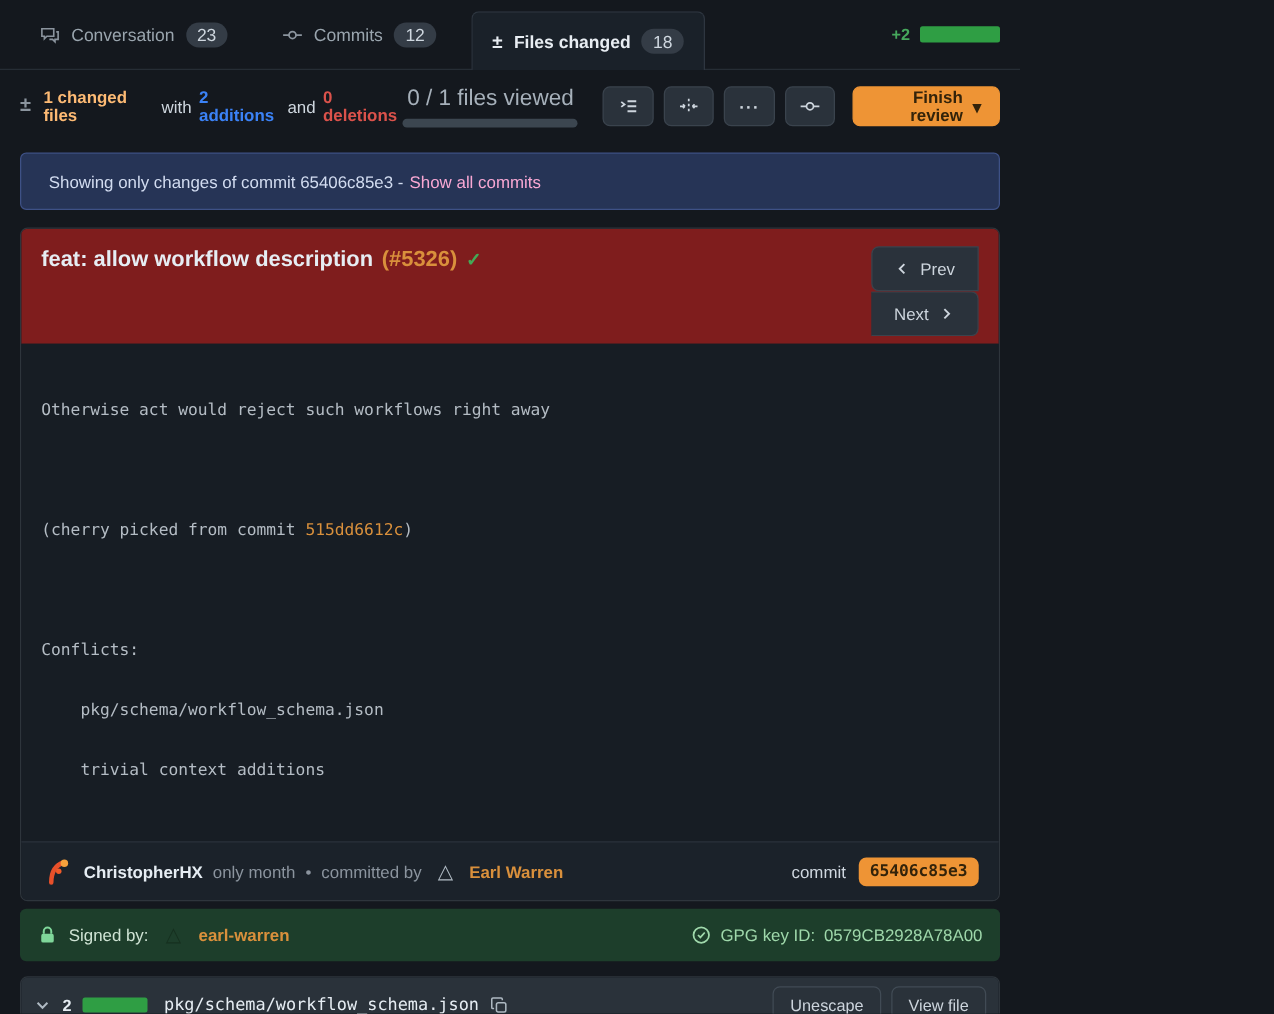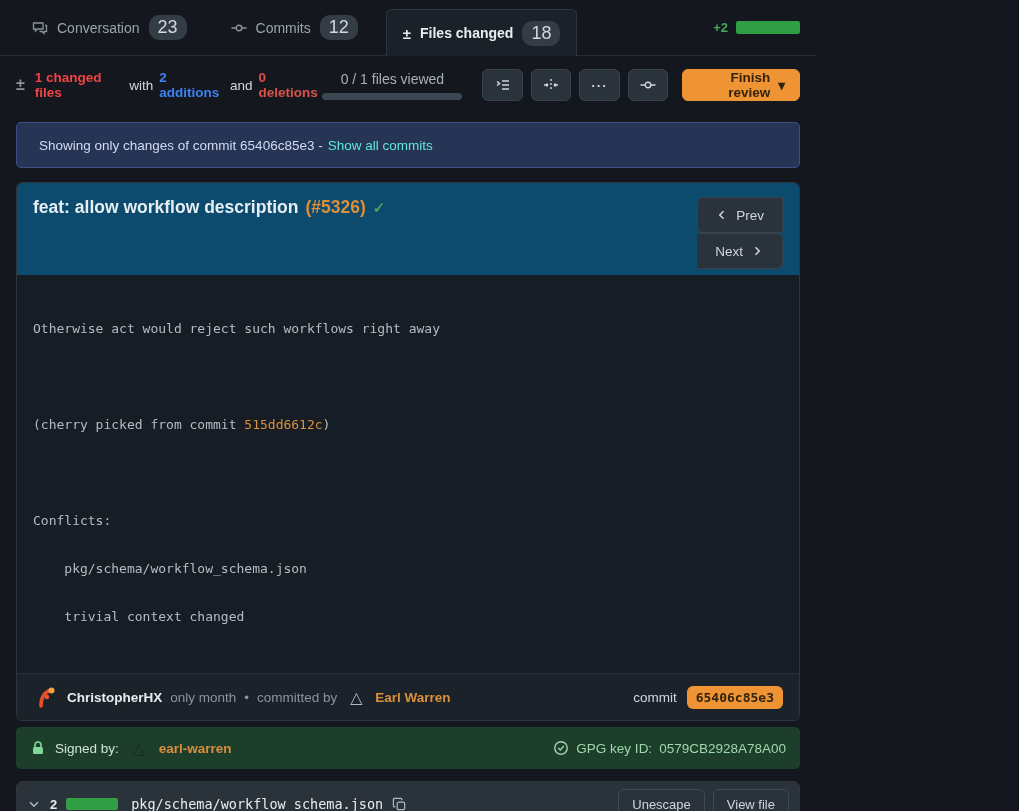--- a/index.html
+++ b/index.html
@@ -14,49 +14,49 @@
     font-size: 13.5px;
   }
   .mono { font-family: "DejaVu Sans Mono", monospace; }
 
   
   .tabbar { display:flex; align-items:stretch; height:56px; padding:0 16px; border-bottom:1px solid #262d35; }
   .tab { display:flex; align-items:center; gap:9px; padding:0 16px; margin-right:12px; color:#9aa5ae; font-size:14px; cursor:pointer; }
   .tab .ticon { display:flex; color:#8b949e; font-size:15px; }
   .tab.active { align-self:flex-end; height:47px; margin-bottom:-1px; background:#1a2129; border:1px solid #2e3640; border-bottom:none; border-radius:6px 6px 0 0; color:#e8edf2; font-weight:bold; }
   .tab.active .ticon { color:#e8edf2; }
-  .badge { background:#343c46; color:#cfd7df; border-radius:10px; padding:2px 9px; font-size:18px; font-weight:normal; }
+  .badge { background:#343c46; color:#cfd7df; border-radius:10px; padding:2px 9px; font-size:14px; font-weight:normal; }
   .tabbar-right { margin-left:auto; display:flex; align-items:center; gap:8px; }
   .plus-added { color:#46a85c; font-weight:bold; font-size:13px; }
   .statbar-green { width:64px; height:13px; background:#2f9e44; border-radius:2px; }
 
   
   .statsrow { display:flex; align-items:center; height:58px; padding:0 16px; }
   .statsleft { display:flex; align-items:center; gap:6px; font-weight:bold; font-size:13.5px; }
   .statsleft .pm { color:#8b949e; font-size:16px; margin-right:4px; }
-  .c-orange { color:#ef4444; }
+  .c-orange { color:#fdba74; }
   .c-white  { color:#cfd7df; font-weight:normal; }
   .c-green  { color:#3b82f6; }
   .c-red    { color:#db524b; }
   .statsright { margin-left:auto; display:flex; align-items:center; gap:6px; }
   .viewedbox { display:flex; flex-direction:column; align-items:center; gap:6px; margin-right:14px; }
-  .viewedbox .vtext { color:#a6b0ba; font-size:14px; }
+  .viewedbox .vtext { color:#a6b0ba; font-size:18px; }
   .progress { width:140px; height:7px; border-radius:4px; background:#3c4650; }
   .sqbtn { display:flex; align-items:center; justify-content:center; width:46px; height:32px; background:#2a323b; border:1px solid #3a434d; border-radius:6px; color:#cdd5dd; cursor:pointer; }
   .sqbtn + .sqbtn { margin-left:2px; }
   .finishbtn { display:flex; align-items:center; gap:8px; height:32px; margin-left:8px; padding:0 14px; background:#ee9435; border:1px solid #ee9435; border-radius:6px; color:#33230a; font-weight:bold; font-size:13.5px; cursor:pointer;text-align:right; }
   .ellipsis { letter-spacing:1px; font-weight:bold; }
 
   
   .notice { display:flex; align-items:center; gap:5px; margin:8px 16px 14px; height:46px; padding:0 22px; background:#263456; border:1px solid #3e5186; border-radius:5px; color:#d2dcf0; font-size:13.5px; }
-  .notice a { color:#5eead4; text-decoration:none; cursor:pointer; }
+  .notice a { color:#f9a8d4; text-decoration:none; cursor:pointer; }
 
   
   .commit-panel { margin:0 16px; border:1px solid #2e353c; border-radius:6px; background:#171d24; overflow:hidden; }
-  .commit-head { display:flex; align-items:flex-start; padding:14px 16px 6px; background:#0c4a6e; }
+  .commit-head { display:flex; align-items:flex-start; padding:14px 16px 6px; background:#7f1d1d; }
   .commit-title { font-size:17.5px; font-weight:bold; color:#e6edf3; display:flex; align-items:center; gap:7px; }
   .commit-title .issue { color:#d9903c; }
   .commit-title .ok { color:#44a956; font-size:15px; }
   .prevnext { margin-left:auto; display:flex;flex-direction:column; }
   .pnbtn { display:flex; align-items:center; gap:8px; height:36px; padding:0 18px; background:#2a323b; border:1px solid #3a434d; color:#cdd5dd; font-size:13.5px; cursor:pointer; }
   .pnbtn.prev { border-radius:6px 0 0 6px; }
   .pnbtn.next { border-radius:0 6px 6px 0; border-left:none; }
   .pnbtn .chev { display:flex; color:#cdd5dd; }
   .commit-body { padding:14px 16px 16px; background:#171d24; font-family:"DejaVu Sans Mono", monospace; font-size:13px; line-height:16px; color:#b4bcc4; white-space:pre-wrap; }
   .commit-body .gap { height:16px; }
@@ -202,21 +202,21 @@
         </div>
       </div>
     </div>
     <div class="commit-body">
       <div>Otherwise act would reject such workflows right away</div>
       <div class="gap"></div>
       <div><span>(cherry picked from commit </span><span class="hash">515dd6612c</span><span>)</span></div>
       <div class="gap"></div>
       <div>Conflicts:</div>
       <div>    pkg/schema/workflow_schema.json</div>
-      <div>    trivial context changed</div>
+      <div>    trivial context additions</div>
     </div>
     <div class="commit-foot">
       <span class="avatar">
         <svg class="ic" width="24" height="24" viewBox="0 0 24 24">
             <path d="M7 21c0-9 3.5-14 10-16" stroke="#e8502a" stroke-width="3.6" fill="none" stroke-linecap="round"></path>
             <circle cx="17.5" cy="5.5" r="3" fill="#f6a13c"></circle>
             <circle cx="13" cy="12" r="2.2" fill="#f05a28"></circle>
           </svg>
       </span>
       <span class="author-name">ChristopherHX</span>

